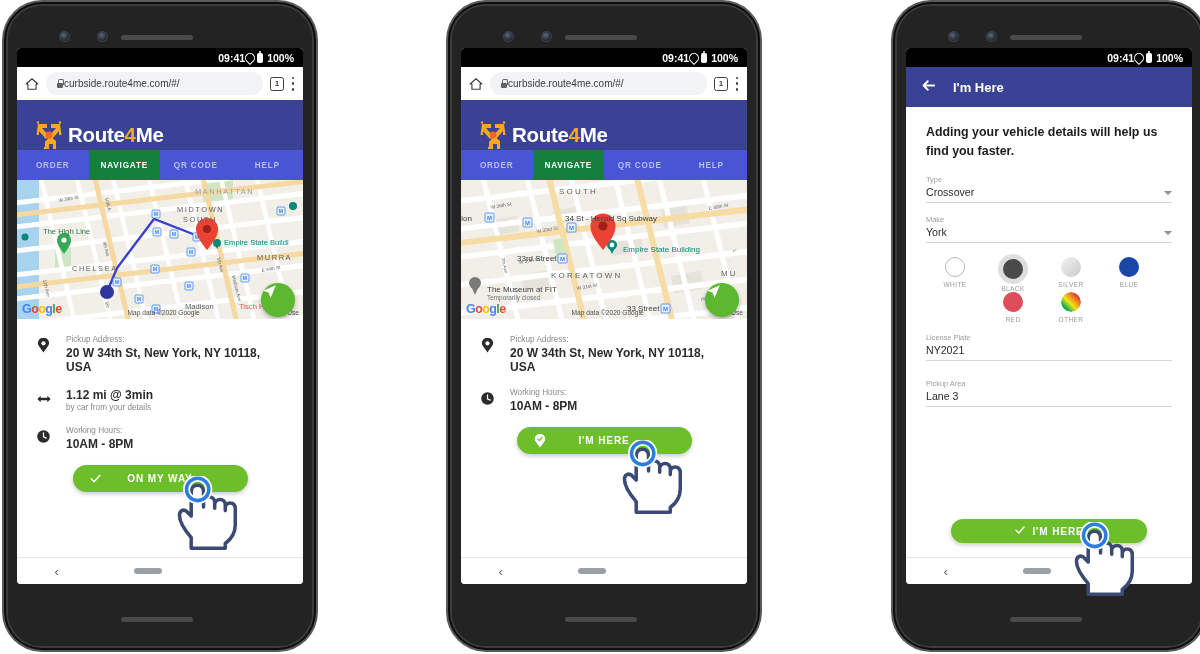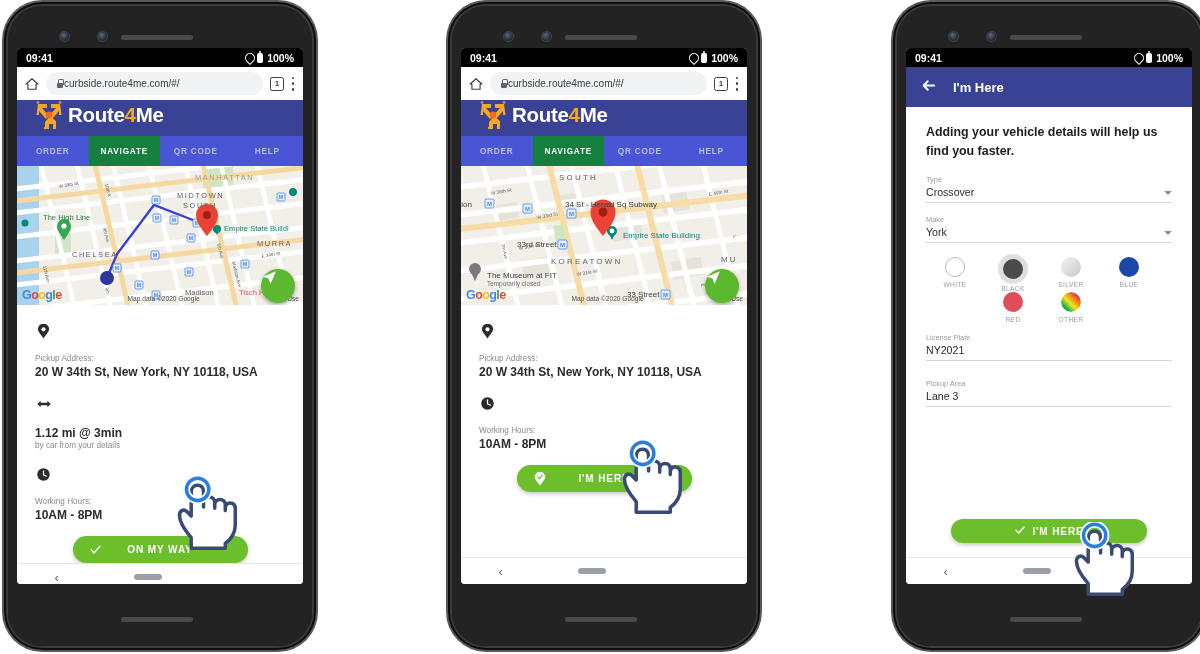--- a/index.html
+++ b/index.html
@@ -43,21 +43,21 @@
 
   .screen {
     position: absolute; left: 9px; top: 42px; width: 286px; height: 536px;
     background: #ffffff; border-radius: 4px; overflow: hidden;
     display: flex; flex-direction: column;
   }
 
   
   .statusbar {
     height: 19px; background: #000; color: #fff;
-    display: flex; align-items: center; justify-content: space-between;
+    display: flex; align-items: center; justify-content: flex-end;
     padding: 0 9px; font-size: 10.5px; font-weight: bold; flex: none;
   }
   .status-right { display: flex; align-items: center; gap: 4px; }
   .pin-glyph { width: 8px; height: 10px; position: relative; }
   .pin-glyph::before {
     content: ''; position: absolute; left: 0; top: 0; width: 8px; height: 8px;
     border: 1.2px solid #fff; border-radius: 50% 50% 50% 0;
     transform: rotate(-45deg);
   }
   .pin-glyph::after {
@@ -90,21 +90,21 @@
     width: 14px; height: 14px; border: 1.5px solid #3c4043; border-radius: 2.5px;
     font-size: 8px; display: flex; align-items: center; justify-content: center;
     color: #3c4043; font-weight: bold; flex: none;
   }
   .kebab { width: 4px; height: 14px; display:flex; flex-direction:column;
            justify-content:space-between; align-items:center; flex:none; }
   .kebab i { width: 2.6px; height: 2.6px; background: #3c4043; border-radius: 50%; display:block; }
 
   
   .apphead {
-    background: #3a4296; height: 36px; display: flex; align-items: flex-start;
+    background: #3a4296; height: 50px; display: flex; align-items: flex-end;
     padding-left: 18px; flex: none;
   }
   .logo-wrap { display: flex; align-items: center; gap: 5px; }
   .logo-mark { width: 28px; height: 30px; flex: none; }
   .logo-text { font-size: 20.5px; font-weight: bold; color: #fff; letter-spacing: -0.3px; }
   .logo-text .four { color: #f7a823; }
 
   
   .tabbar { height: 30px; background: #4a55d6; display: flex; flex: none; }
   .tab {
@@ -134,21 +134,21 @@
   .mapterms { position:absolute; bottom:3px; right:4px; font-size:6.6px; color:#4d4d4d; }
   .fab {
     position: absolute; right: 8px; bottom: 2px; width: 34px; height: 34px;
     border-radius: 50%; background: #5cb82e;
     box-shadow: 0 2px 4px rgba(0,0,0,.3);
     display: flex; align-items: center; justify-content: center;
   }
 
   
   .content { flex: 1; background: #fff; padding: 16px 18px 0 18px; position: relative; }
-  .inforow { display: flex; gap: 14px; margin-bottom: 14px; align-items: flex-start; flex-direction: column; }
+  .inforow { display: flex; gap: 14px; margin-bottom: 14px; align-items: flex-start; }
   .ico-circle {
     width: 17px; height: 17px; flex: none; display: flex;
     align-items: center; justify-content: center; margin-top: 2px;
   }
   .lbl { font-size: 8.2px; color: #8a8a8a; margin-bottom: 2px; }
   .val { font-size: 12px; color: #2b2b2b; font-weight: bold; }
   .sub { font-size: 8.2px; color: #8a8a8a; margin-top: 1px; }
 
   
   .cta {

